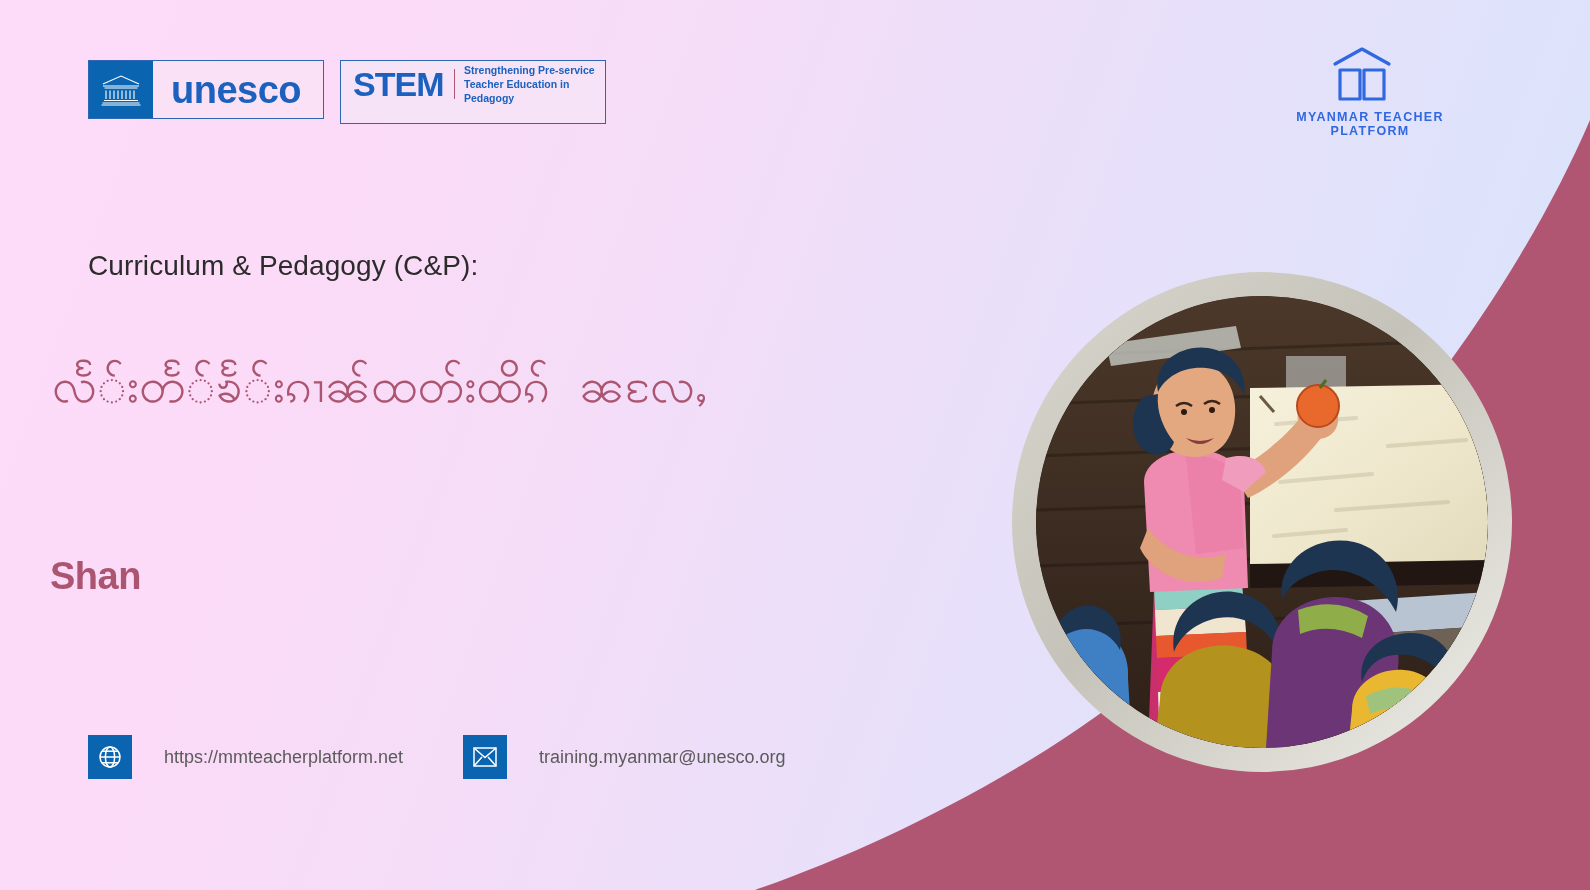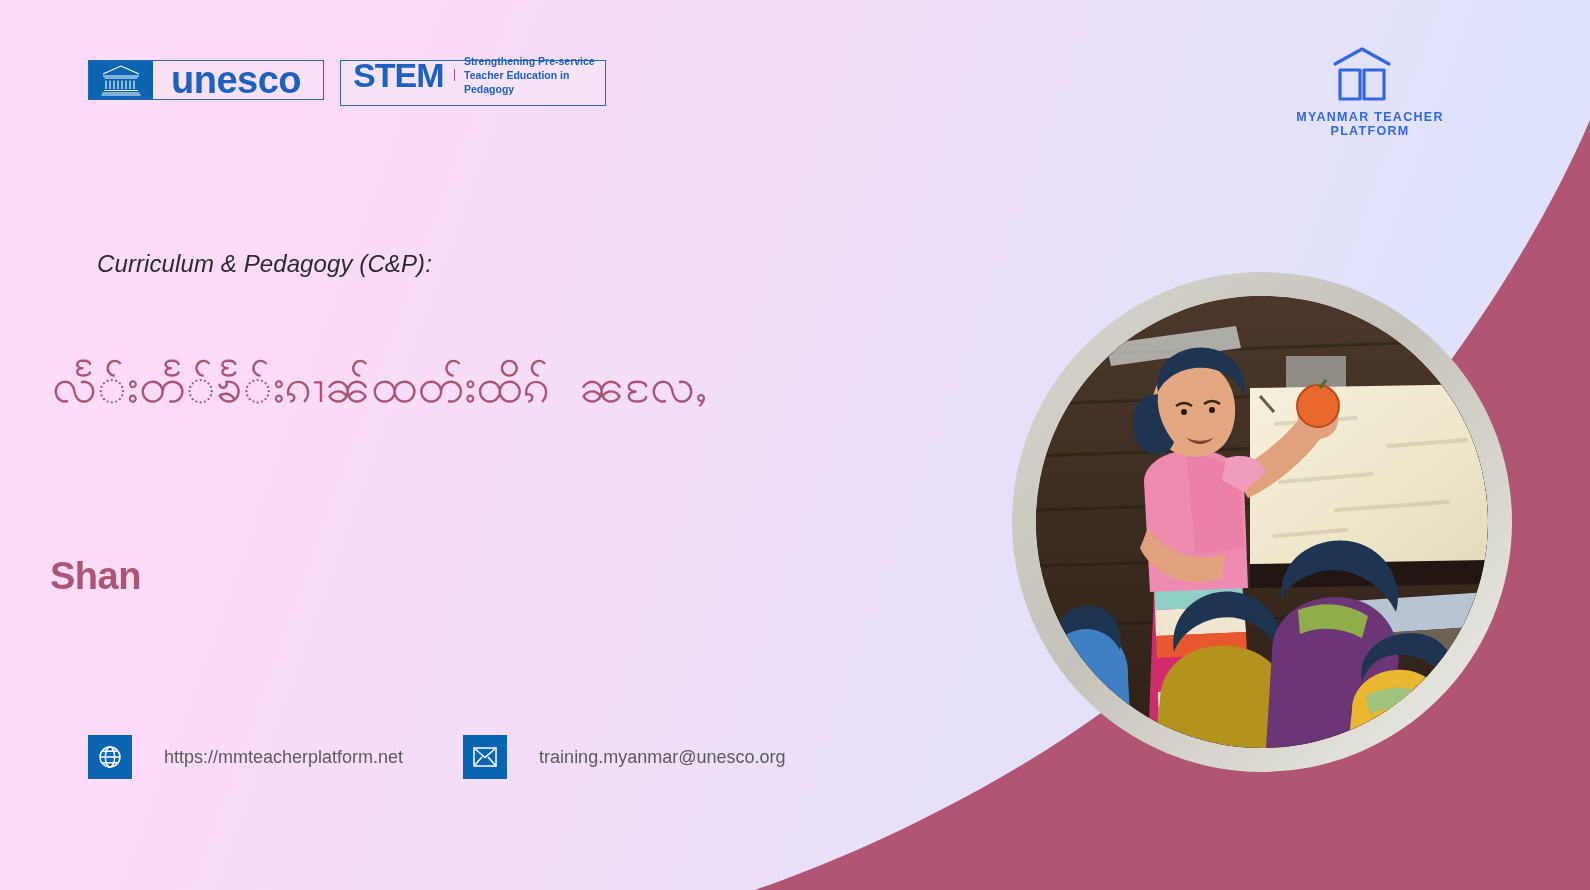--- a/index.html
+++ b/index.html
@@ -40,21 +40,21 @@
     display: flex;
     align-items: stretch;
     gap: 16px;
   }
 
   .unesco-logo {
     display: flex;
     align-items: stretch;
     border: 1px solid #2d66b5;
     background: #fbe1f6;
-    height: 40px;
+    height: 59px;
     box-sizing: border-box;
   }
   .unesco-emblem {
     width: 64px;
     background: #0a64b0;
     display: flex;
     align-items: center;
     justify-content: center;
   }
   .unesco-word {
@@ -66,21 +66,21 @@
     color: #1b61bd;
     letter-spacing: -0.5px;
     line-height: 1;
   }
 
   .stem-logo {
     display: flex;
     align-items: center;
     border: 1px solid #2d66b5;
     background: #f6e3f8;
-    height: 46px;
+    height: 64px;
     box-sizing: border-box;
     padding: 0 10px 16px 12px;
   }
   .stem-word {
     font-size: 34px;
     font-weight: bold;
     color: #1b61bd;
     letter-spacing: -1px;
     line-height: 1;
     padding-right: 10px;
@@ -116,25 +116,24 @@
     font-weight: bold;
     letter-spacing: 1.3px;
     color: #2f68e0;
     margin-left: 16px;
   }
 
   
   .eyebrow {
     position: absolute;
     top: 250px;
-    left: 97px;
-    font-size: 24px;
+    left: 88px;
+    font-size: 28px;
     color: #2b2b2b;
     letter-spacing: 0.1px;
-    font-style: italic;
   }
 
   .title-native {
     position: absolute;
     top: 355px;
     left: 52px;
     width: 840px;
     font-size: 48px;
     line-height: 1.42;
     color: #ab5571;

